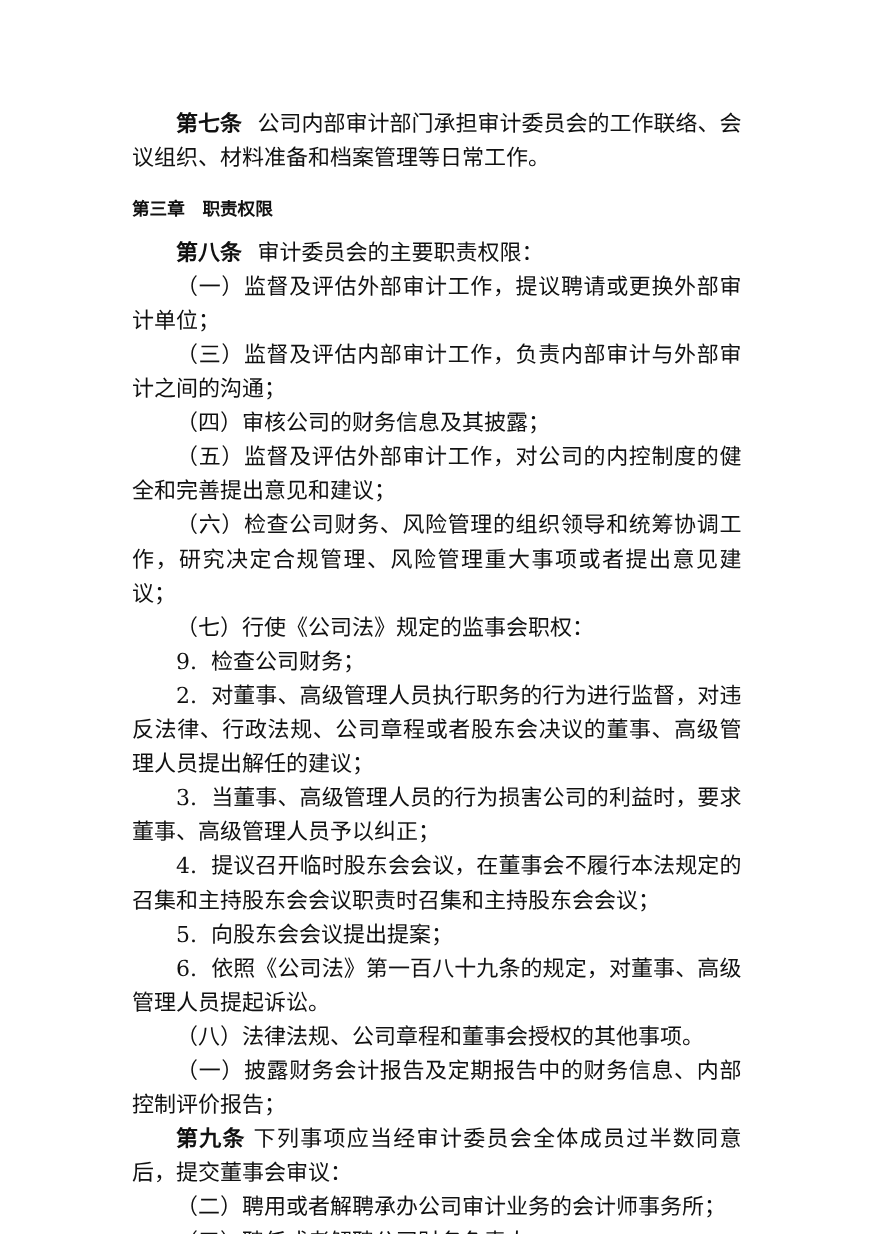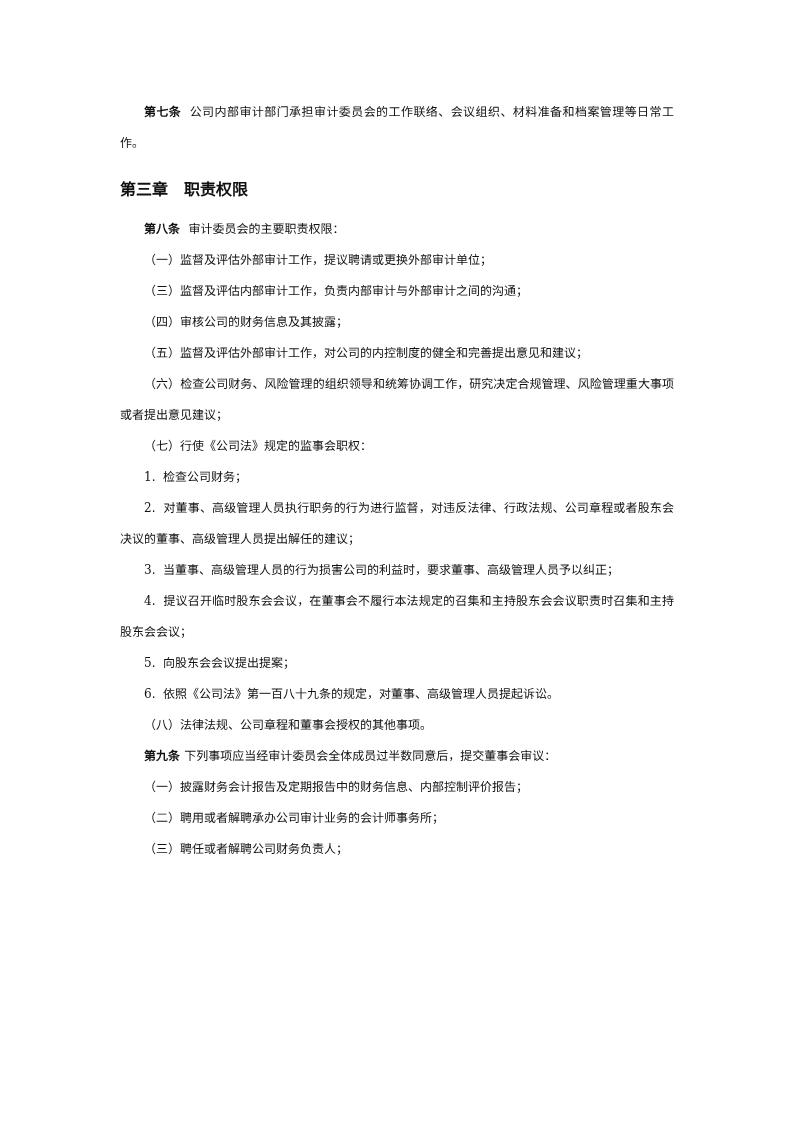--- a/index.html
+++ b/index.html
@@ -11,21 +11,21 @@
     color: #111111;
     overflow: hidden;
   }
   .page {
     width: 794px;
     height: 1122px;
     background: #ffffff;
     padding: 97px 120px 60px 120px;
   }
   .para {
-    font-size: 12px;
+    font-size: 20px;
     line-height: 31px;
     text-align: justify;
     text-indent: 2em;
     white-space: pre-wrap;
   }
   .art {
     font-weight: bold;
     margin-right: 0.7em;
   }
   .art-sm {
@@ -51,28 +51,28 @@
 
   <p class="para"><span class="art">第八条</span><span>审计委员会的主要职责权限：</span></p>
 
   <p class="para">（一）监督及评估外部审计工作，提议聘请或更换外部审计单位；</p>
   <p class="para">（三）监督及评估内部审计工作，负责内部审计与外部审计之间的沟通；</p>
   <p class="para">（四）审核公司的财务信息及其披露；</p>
   <p class="para">（五）监督及评估外部审计工作，对公司的内控制度的健全和完善提出意见和建议；</p>
   <p class="para">（六）检查公司财务、风险管理的组织领导和统筹协调工作，研究决定合规管理、风险管理重大事项或者提出意见建议；</p>
   <p class="para">（七）行使《公司法》规定的监事会职权：</p>
 
-  <p class="para">1.  检查公司财务；</p>
+  <p class="para">9.  检查公司财务；</p>
   <p class="para">2.  对董事、高级管理人员执行职务的行为进行监督，对违反法律、行政法规、公司章程或者股东会决议的董事、高级管理人员提出解任的建议；</p>
   <p class="para">3.  当董事、高级管理人员的行为损害公司的利益时，要求董事、高级管理人员予以纠正；</p>
   <p class="para">4.  提议召开临时股东会会议，在董事会不履行本法规定的召集和主持股东会会议职责时召集和主持股东会会议；</p>
   <p class="para">5.  向股东会会议提出提案；</p>
   <p class="para">6.  依照《公司法》第一百八十九条的规定，对董事、高级管理人员提起诉讼。</p>
 
   <p class="para">（八）法律法规、公司章程和董事会授权的其他事项。</p>
 
+  <p class="para">（一）披露财务会计报告及定期报告中的财务信息、内部控制评价报告；</p>
+
   <p class="para"><span class="art-sm">第九条</span><span>下列事项应当经审计委员会全体成员过半数同意后，提交董事会审议：</span></p>
-
-  <p class="para">（一）披露财务会计报告及定期报告中的财务信息、内部控制评价报告；</p>
   <p class="para">（二）聘用或者解聘承办公司审计业务的会计师事务所；</p>
   <p class="para">（三）聘任或者解聘公司财务负责人；</p>
 
 </div>
 
 </body></html>

